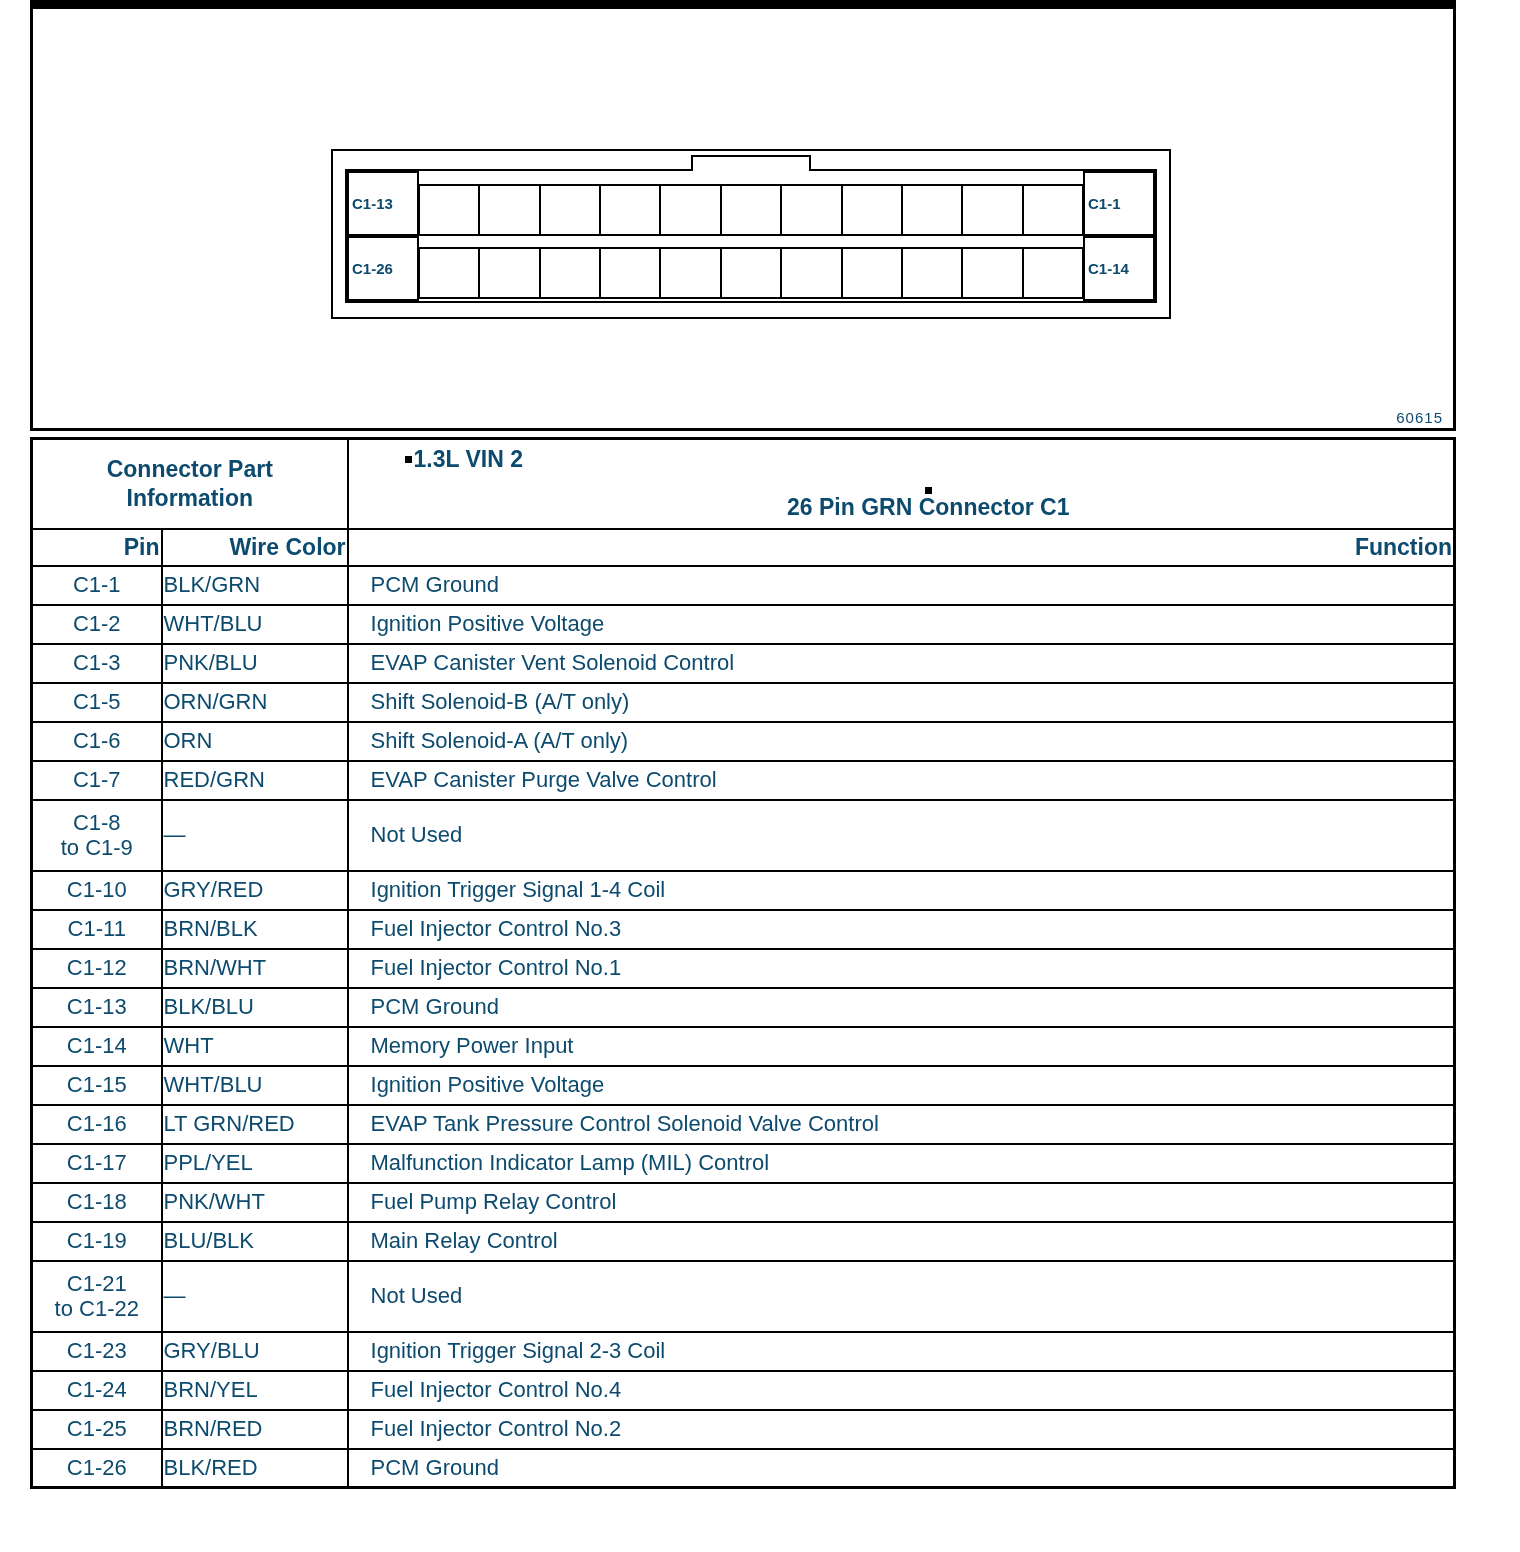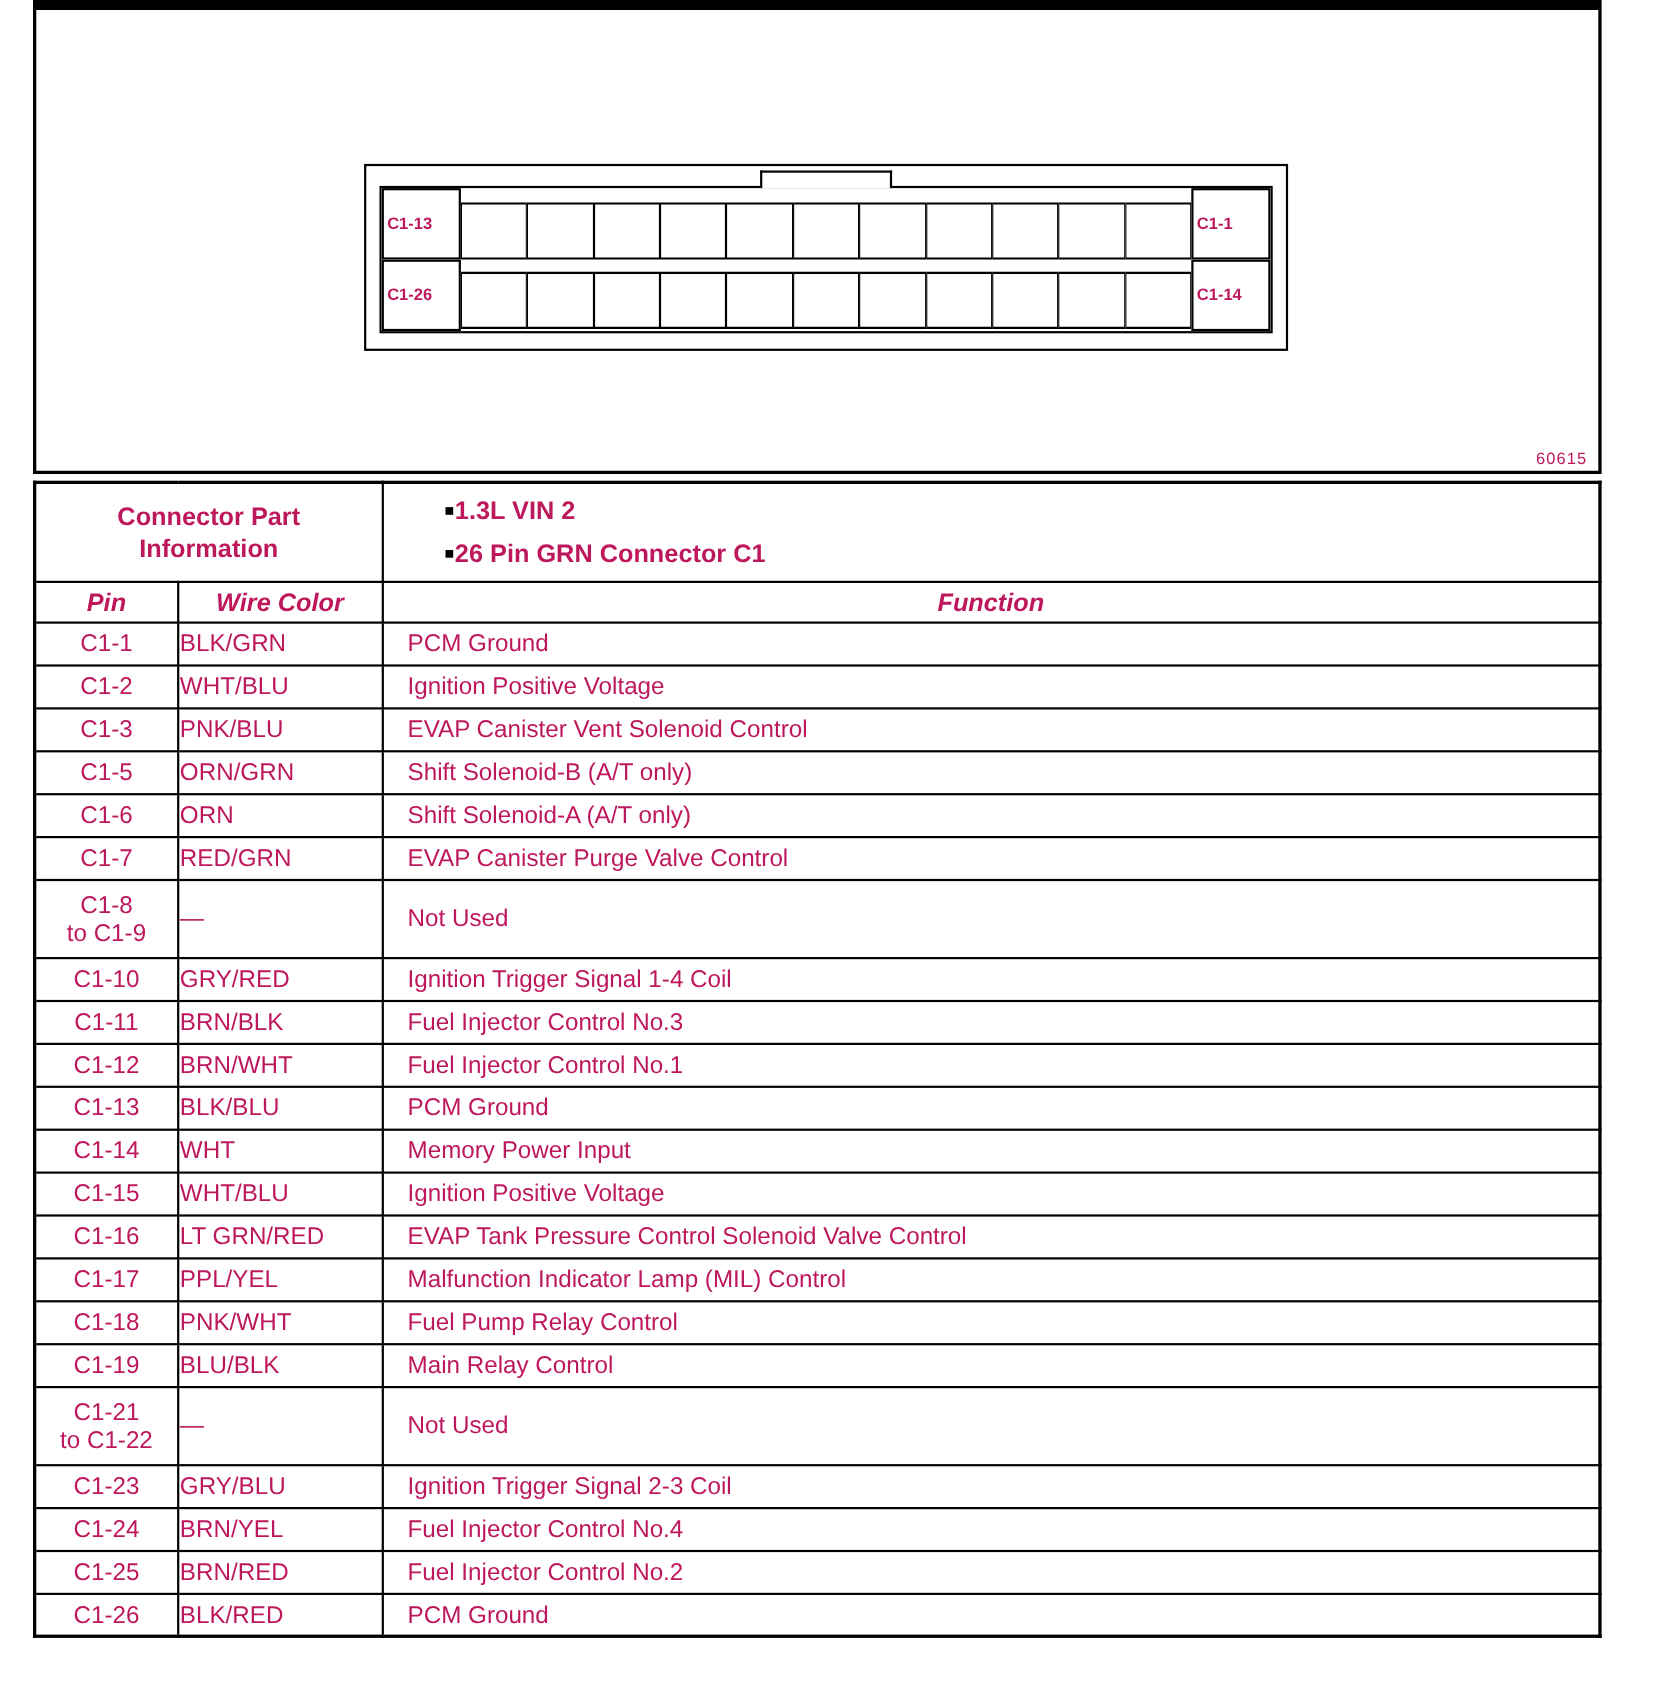--- a/index.html
+++ b/index.html
@@ -2,21 +2,21 @@
 <html><head>
 <meta charset="utf-8">
 <style>
   * { box-sizing: border-box; }
   html, body { margin: 0; padding: 0; background: #ffffff; }
   .page {
     position: relative;
     width: 1520px;
     height: 1552px;
     background: #ffffff;
-    color: #be185d;
+    color: #0c4a6e;
     font-family: "Liberation Sans", "DejaVu Sans", sans-serif;
   }
 
   
   .top-box {
     position: absolute;
     left: 30px; top: 0;
     width: 1426px; height: 431px;
     border: 3px solid #000;
     border-top-width: 9px;
@@ -105,29 +105,28 @@
   }
   .bullets-cell { padding-left: 56px; }
   .bullet-line {
     display: flex;
     align-items: center;
     gap: 2px;
     font-weight: bold;
     font-size: 23px;
     line-height: 1.0;
   }
-  .bullet-line + .bullet-line { margin-top: 16px; }
+  .bullet-line + .bullet-line { margin-top: 16px; flex-direction: column; }
   .bullet-sq { width: 7px; height: 7px; background: #000; flex: 0 0 auto; }
 
   tr.hdr2 td {
     height: 37px;
     font-weight: bold;
     font-size: 23px;
-    text-align: center;
-    font-style: italic;
+    text-align: right;
   }
 
   tbody td { height: 39px; font-size: 22px; }
   tr.tall td { height: 71px; }
   .pin-td {
     text-align: center;
     white-space: pre-line;
     line-height: 1.15;
   }
   .wire-td { text-align: left; margin-top: 20px; }

